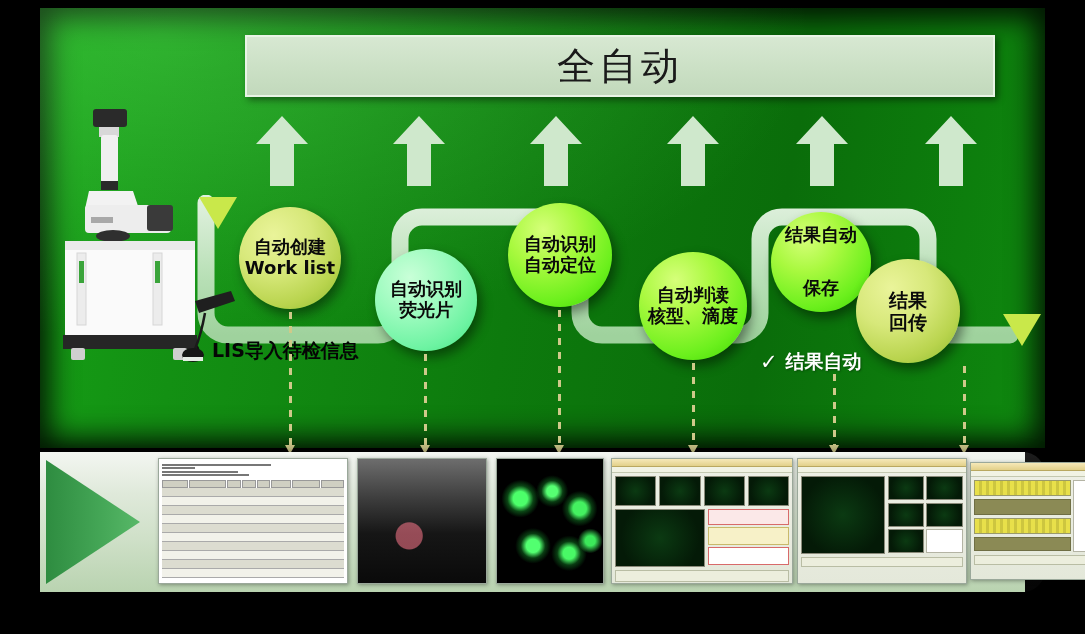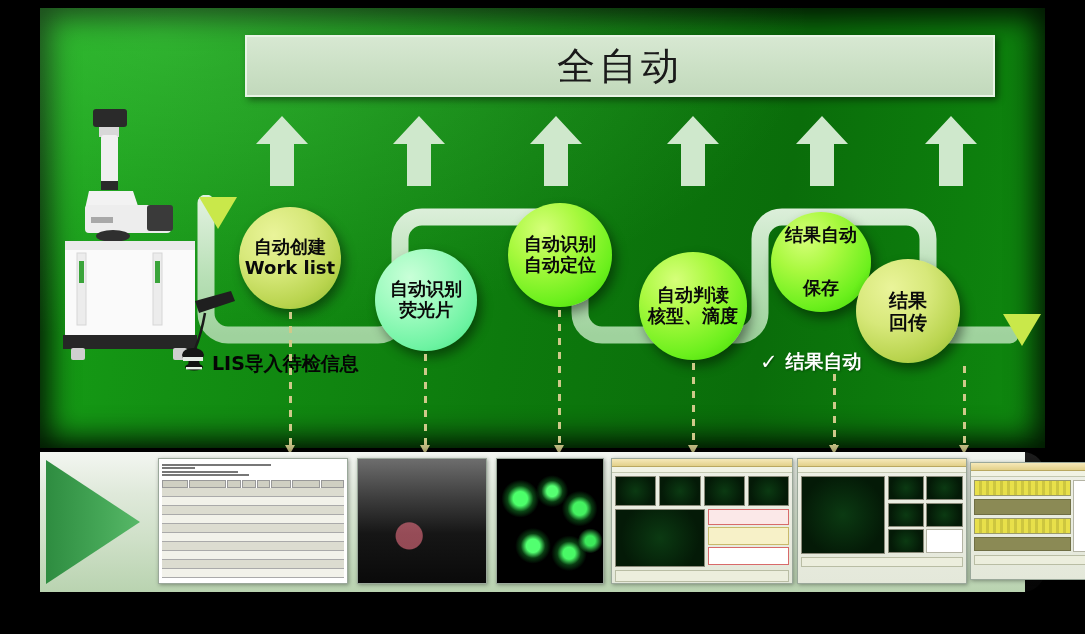--- a/index.html
+++ b/index.html
@@ -247,21 +247,21 @@
   <div class="node bright" style="left:771px; top:212px; width:100px; height:100px; font-size:18px;gap:32px;">
     <span class="l">结果自动</span>
     <span class="l">保存</span>
   </div>
 
   <div class="node yellowish" style="left:856px; top:259px; width:104px; height:104px; font-size:19px;">
     <span class="l">结果</span>
     <span class="l">回传</span>
   </div>
 
-  <div class="cap dark" style="left:184px; top:351px;">
+  <div class="cap dark" style="left:184px; top:338px;">
     <span>
       <svg width="20" height="18" viewBox="0 0 20 18">
         <ellipse cx="10" cy="14" rx="9" ry="3.5" fill="#101010"></ellipse>
         <path d="M4 14 Q4 5 10 3 Q16 5 16 14 Z" fill="#141414"></path>
         <rect x="9" y="0" width="2" height="4" fill="#141414"></rect>
         <rect x="2" y="14" width="16" height="2.4" fill="#e8f0e8"></rect>
       </svg>
     </span>
     <span>LIS导入待检信息</span>
   </div>

